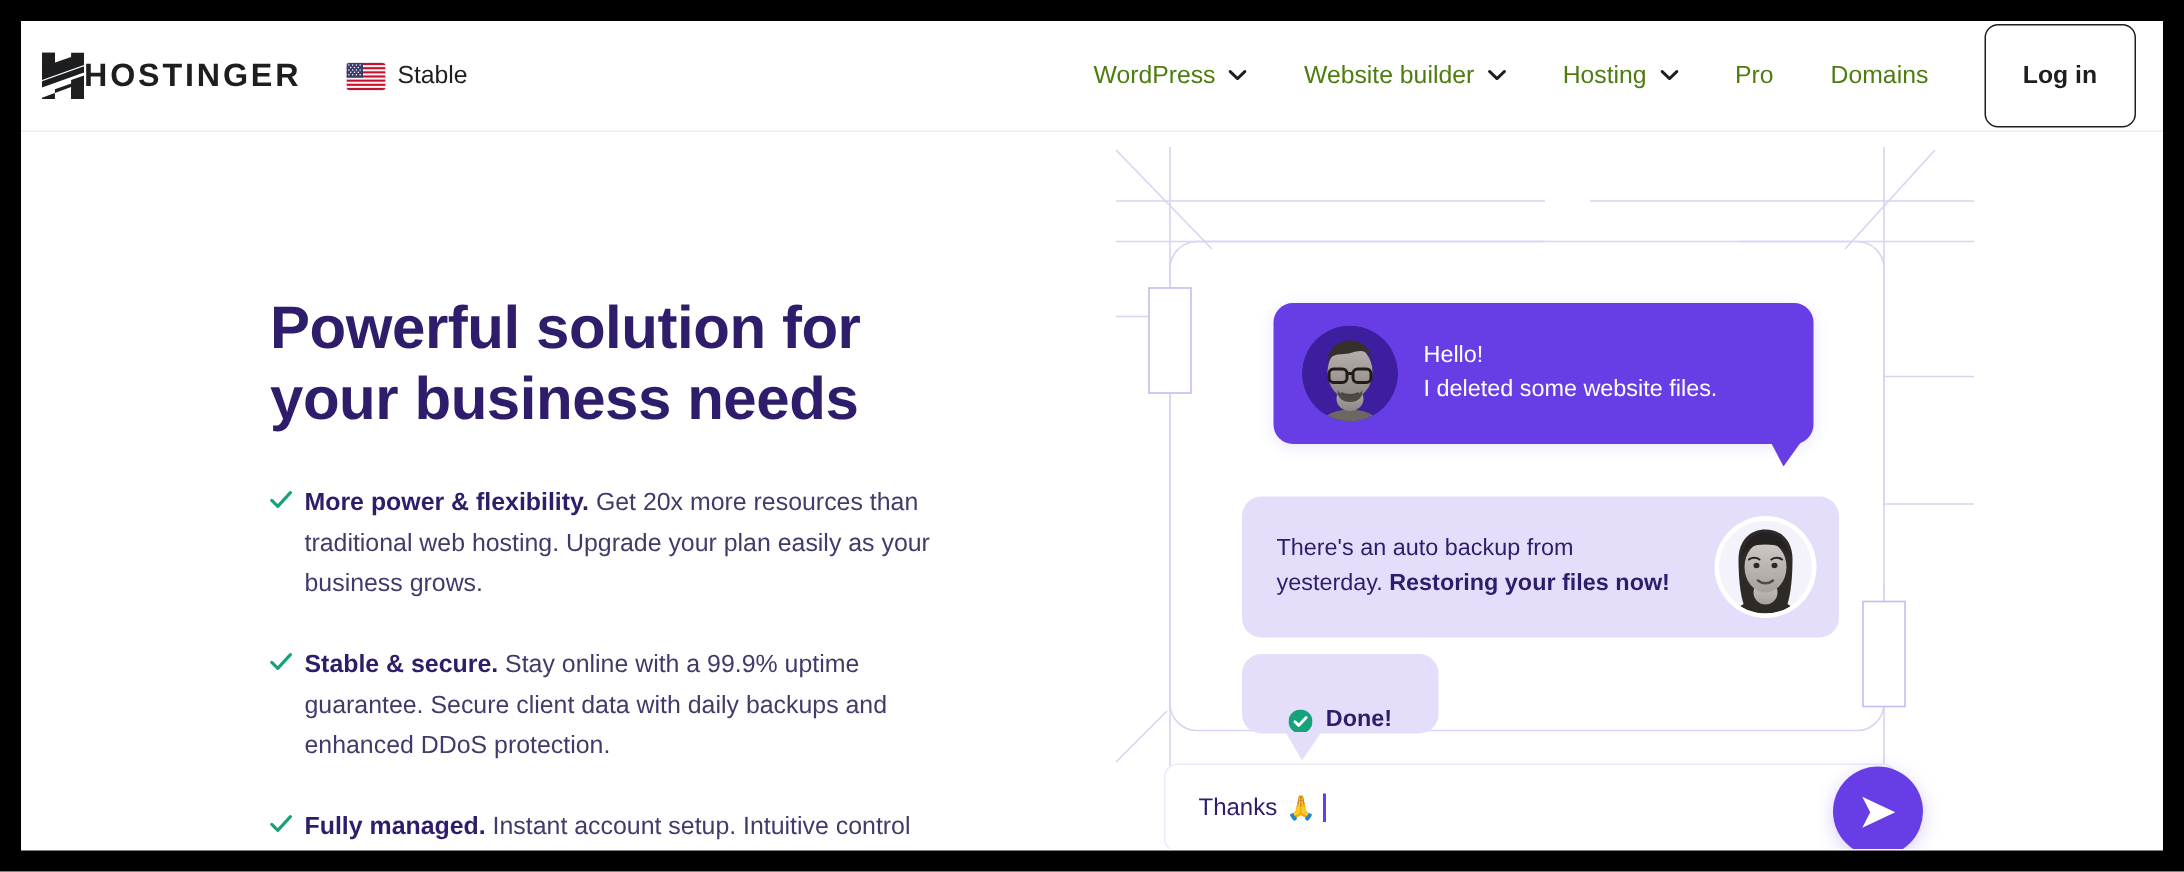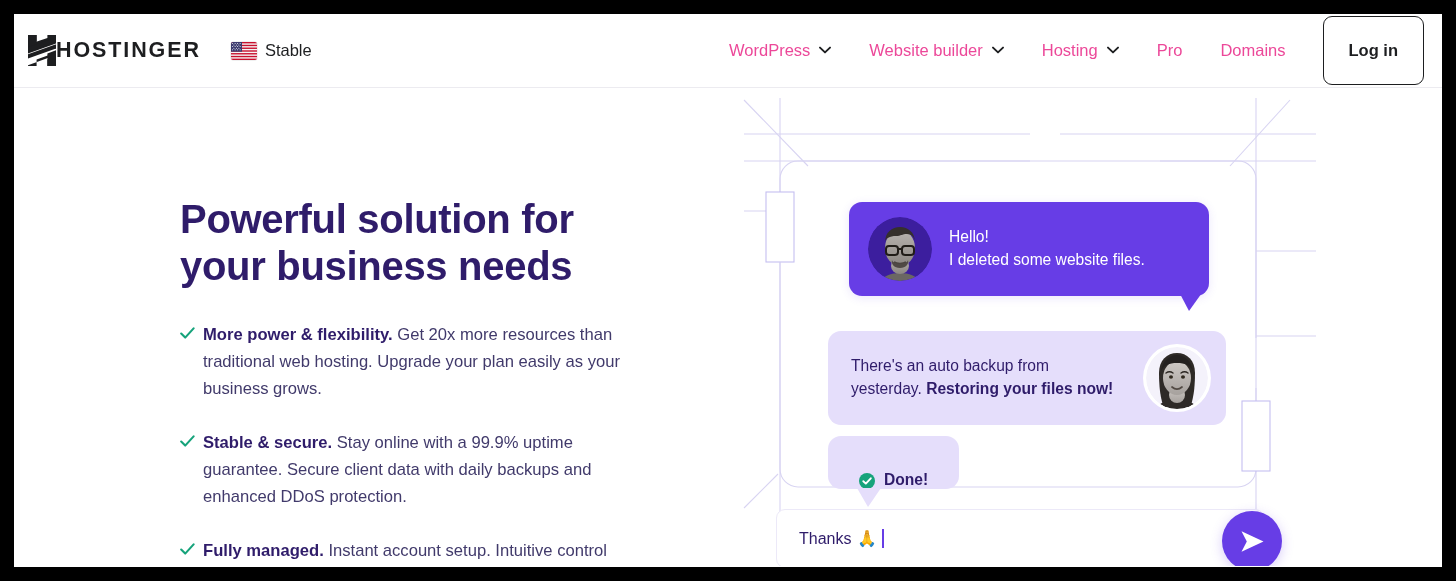--- a/index.html
+++ b/index.html
@@ -85,21 +85,21 @@
     display: flex;
     align-items: center;
     gap: 0;
   }
 
   .nav-item {
     display: flex;
     align-items: center;
     gap: 9px;
     font-size: 16.5px;
-    color: #ec4899;
+    color: #4d7c0f;
     padding: 10px 19px;
     cursor: pointer;
     white-space: nowrap;
   }
 
   .chev {
     width: 12px;
     height: 8px;
     display: block;
     flex: 0 0 auto;

